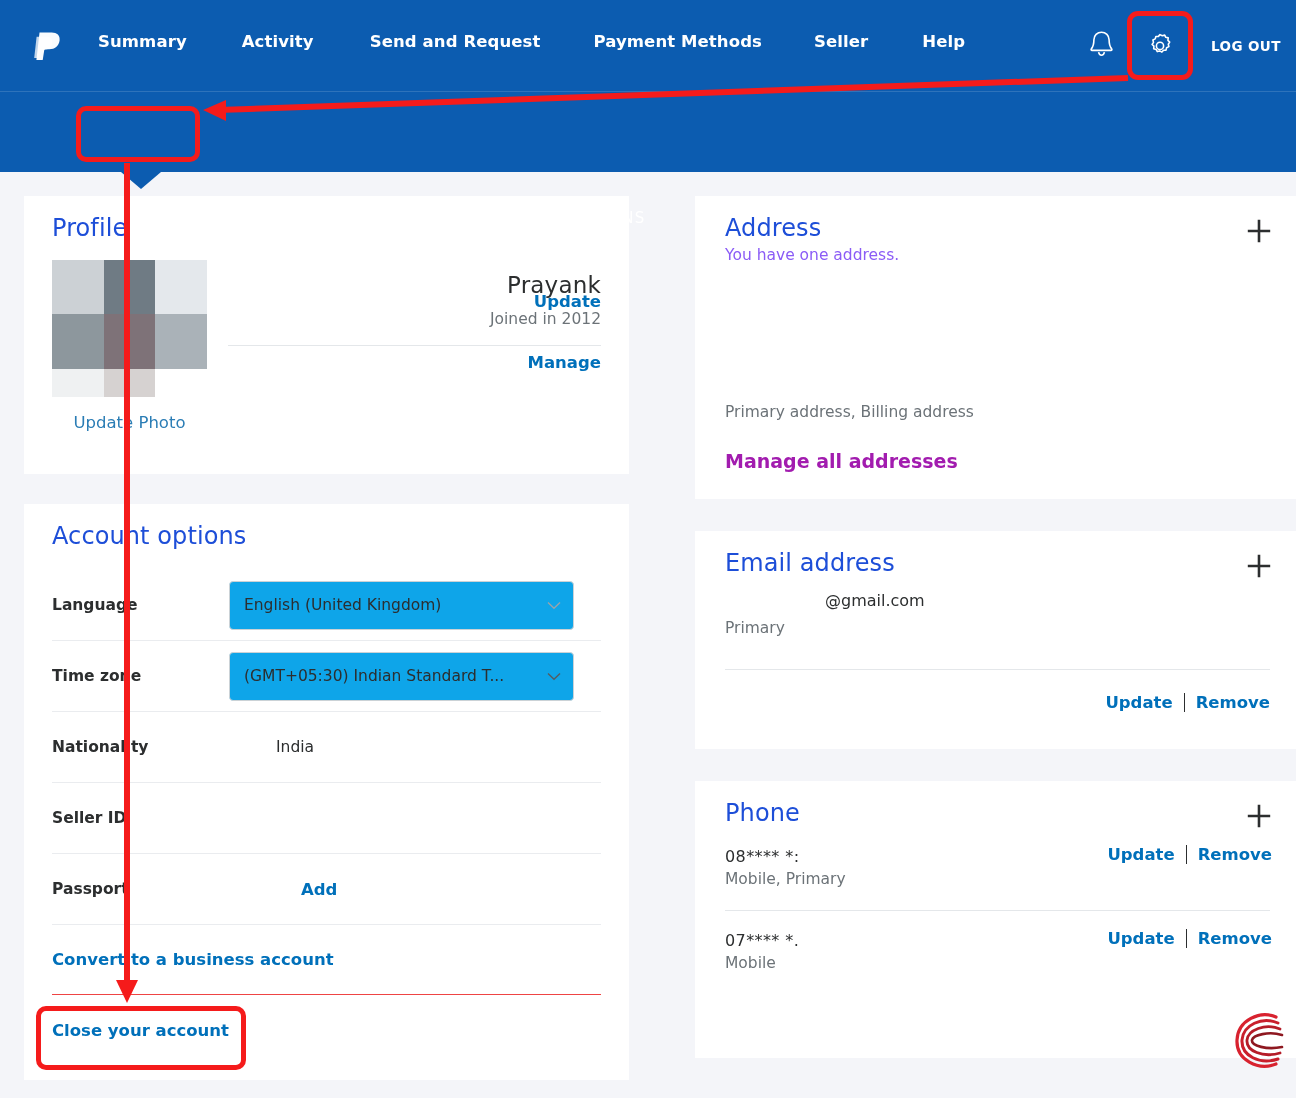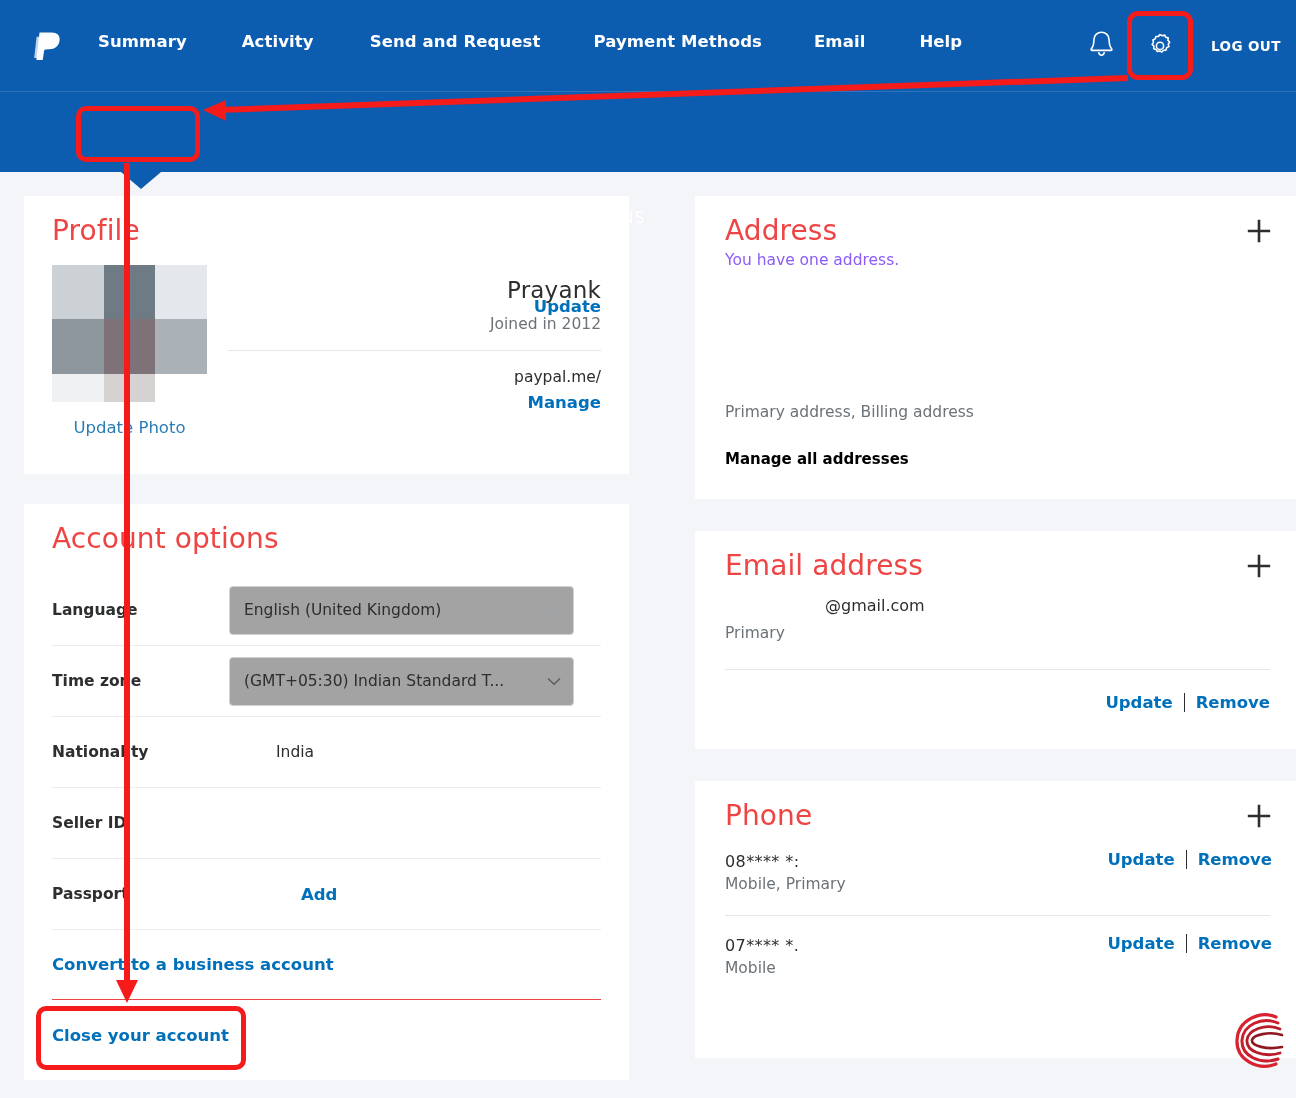--- a/index.html
+++ b/index.html
@@ -135,22 +135,22 @@
   }
   .card {
     background: #ffffff;
     width: 100%;
     position: relative;
   }
 
   
   .card-profile { height: 278px; padding: 18px 28px 0 28px; }
   .card-title {
-    font-size: 28px;
-    color: #ef4444;
+    font-size: 24px;
+    color: #1d4ed8;
     font-weight: normal;
     letter-spacing: 0.1px;
   }
   .profile-body {
     display: flex;
     margin-top: 18px;
   }
   .avatar-wrap { width: 176px; }
   .avatar {
     width: 155px; height: 137px;
@@ -226,21 +226,21 @@
   }
   .opt-value {
     font-size: 15.5px;
     color: #2c2e2f;
   }
   .select {
     width: 345px;
     height: 49px;
     border: 1px solid #cbd2d6;
     border-radius: 4px;
-    background: #a3a3a3;
+    background: #0ea5e9;
     display: flex;
     align-items: center;
     padding: 0 12px 0 14px;
     font-size: 15.5px;
     color: #2c2e2f;
     position: relative;
   }
   .select span.val { flex: 1; white-space: nowrap; overflow: hidden; }
   .chev {
     width: 14px; height: 9px;
@@ -278,23 +278,23 @@
   }
   .addr-meta {
     position: absolute;
     left: 30px; top: 207px;
     font-size: 15.5px;
     color: #6c7378;
   }
   .manage-all {
     position: absolute;
     left: 30px; top: 254px;
-    color: #000000;
-    font-weight: bold;
-    font-size: 15px;
+    color: #a21caf;
+    font-weight: bold;
+    font-size: 19px;
     text-decoration: none;
   }
   .email-value {
     margin-top: 14px;
     margin-left: 100px;
     font-size: 16px;
     color: #2c2e2f;
   }
   .email-primary {
     margin-top: 9px;
@@ -368,21 +368,21 @@
         <path d="M11.5 6.5h12.2c5.3 0 8.6 2.8 7.9 8.1-0.8 5.9-4.8 8.7-10.3 8.7h-3.6c-0.8 0-1.4 0.5-1.5 1.3l-1.5 9.4h-6.3z" fill="#ffffff" opacity="0.98"></path>
         <path d="M8.6 10.8h9.6c4.1 0 6.6 2.1 6.1 6.2-0.6 4.6-3.7 6.7-8 6.7h-2.8c-0.6 0-1.1 0.4-1.2 1l-1.2 7.4h-4.9z" fill="#ffffff" opacity="0.75"></path>
       </svg>
     </div>
 
     <nav class="nav-top">
       <a href="#" class="sp1">Summary</a>
       <a href="#" class="sp2">Activity</a>
       <a href="#" class="sp3">Send and Request</a>
       <a href="#" class="sp4">Payment Methods</a>
-      <a href="#" class="sp5">Email</a>
+      <a href="#" class="sp5">Seller</a>
       <a href="#">Help</a>
     </nav>
 
     <div class="bell-btn">
       <svg width="27" height="30" viewBox="0 0 27 30" aria-hidden="true">
         <path d="M13.5 2.2c-4.3 0-7.6 3.4-7.6 7.6 0 5.1-1.1 7.4-2.6 9.1-0.5 0.6-0.1 1.5 0.7 1.5h19c0.8 0 1.2-0.9 0.7-1.5-1.5-1.7-2.6-4-2.6-9.1 0-4.2-3.3-7.6-7.6-7.6z" fill="none" stroke="#ffffff" stroke-width="1.6"></path>
         <path d="M10.6 22.2c0.3 1.8 1.5 3 2.9 3s2.6-1.2 2.9-3" fill="none" stroke="#ffffff" stroke-width="1.6"></path>
       </svg>
     </div>
 
@@ -427,21 +427,20 @@
               <i style="background:#ffffff"></i>
           </div>
           <a href="#" class="update-photo">Update Photo</a>
         </div>
 
         <div class="profile-info">
           <div class="profile-name">Prayank</div>
           <div class="profile-joined">Joined in 2012</div>
           <a href="#" class="profile-update">Update</a>
           <div class="profile-rule"></div>
-          <div class="paypalme">paypal.me/</div>
           <a href="#" class="manage-link">Manage</a>
         </div>
       </div>
     </section>
 
     <section class="card card-options">
       <h2 class="card-title">Account options</h2>
 
       <div style="height:20px"></div>
 

